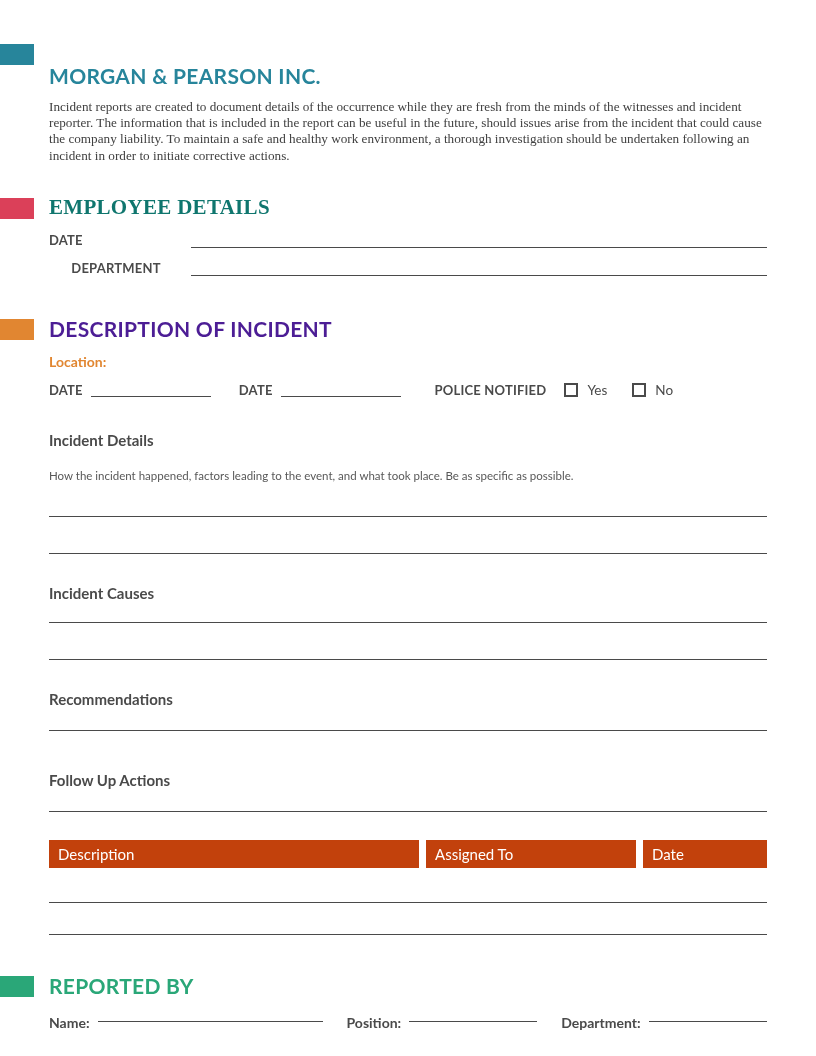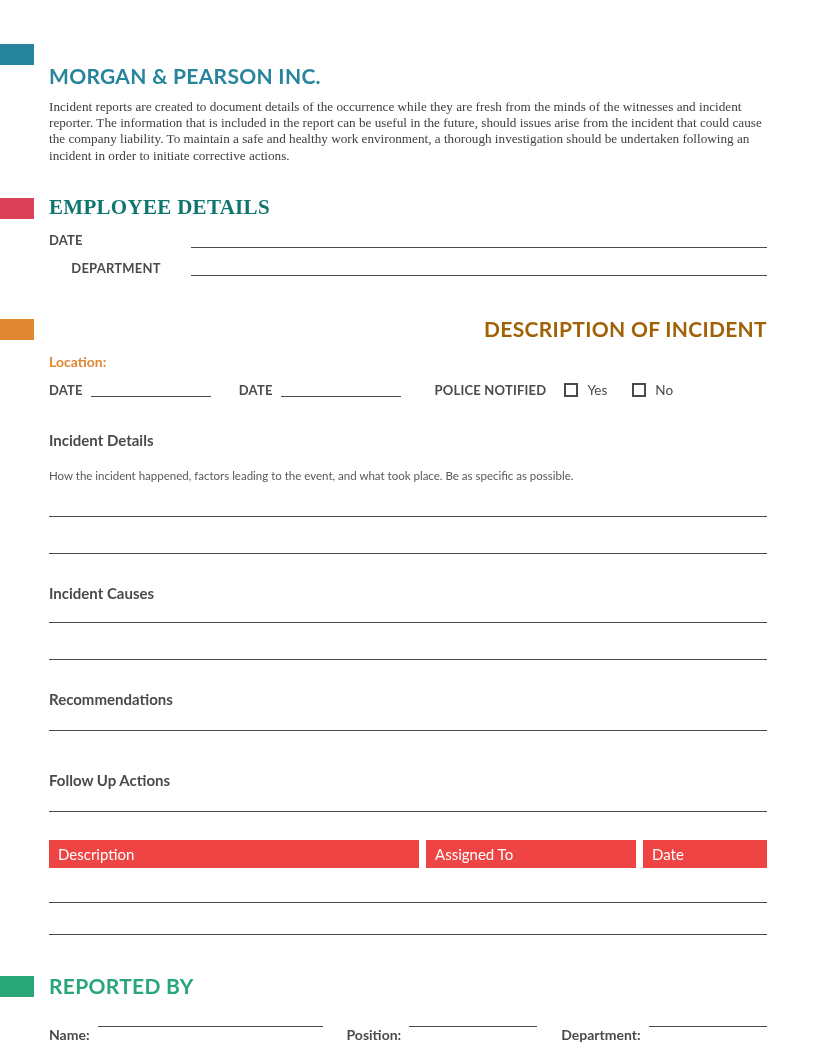--- a/index.html
+++ b/index.html
@@ -95,33 +95,33 @@
     margin-top: 38px;
   }
   .full-line.sm { margin-top: 36px; }
   .full-line.first { margin-top: 34px; }
   .tbl {
     display: flex;
     gap: 7px;
     margin-top: 28px;
   }
   .th {
-    background: #ef4444;
+    background: #c2410c;
     color: #fff;
     font-size: 15px;
     padding: 5px 9px;
     font-weight: 400;
   }
   .col-desc { flex: 0 0 370px; }
   .col-asgn { flex: 0 0 210px; }
   .col-date { flex: 1; }
   .rb-row {
     display: flex;
-    align-items: flex-start;
-    margin-top: 28px;
+    align-items: center;
+    margin-top: 16px;
     gap: 8px;
   }
   .rb-label {
     font-size: 14px;
     font-weight: 700;
     color: #4a4a4a;
   }
   .rb-line {
     border-bottom: 1px solid #4a4a4a;
     height: 1px;
@@ -147,21 +147,21 @@
     <div class="field-line"></div>
   </div>
   <div class="field-row">
     <div class="field-label" style="width:134px;text-align:center;">DEPARTMENT</div>
     <div class="field-line"></div>
   </div>
 </div>
 
 <div class="section" style="margin-top:40px;">
   <div class="color-square" style="background:#e18631; top:3px;"></div>
-  <div class="section-title" style="color:#a16207;text-align:right;">DESCRIPTION OF INCIDENT</div>
+  <div class="section-title" style="color:#4c1d95;">DESCRIPTION OF INCIDENT</div>
 
   <div class="location-label">Location:</div>
 
   <div class="dt-row">
     <div class="field-label">DATE</div>
     <div class="short-line"></div>
     <div style="width:28px;"></div>
     <div class="field-label">DATE</div>
     <div class="short-line"></div>
     <div style="width:34px;"></div>

